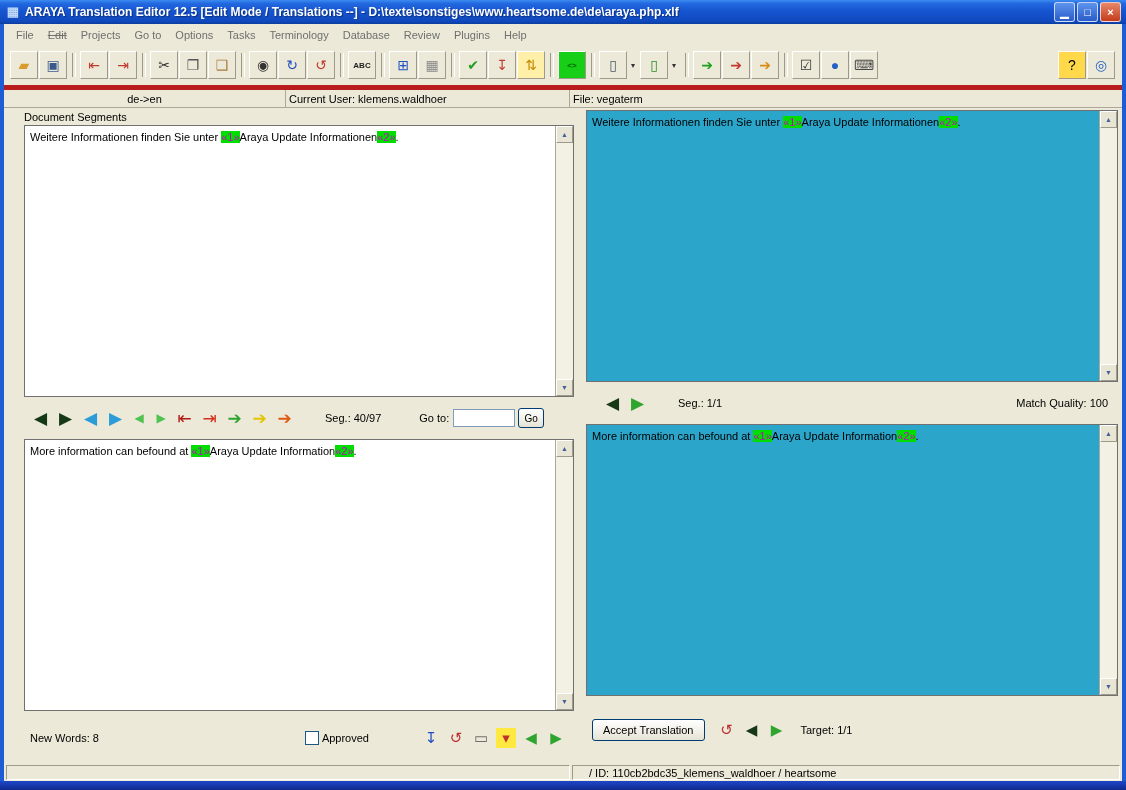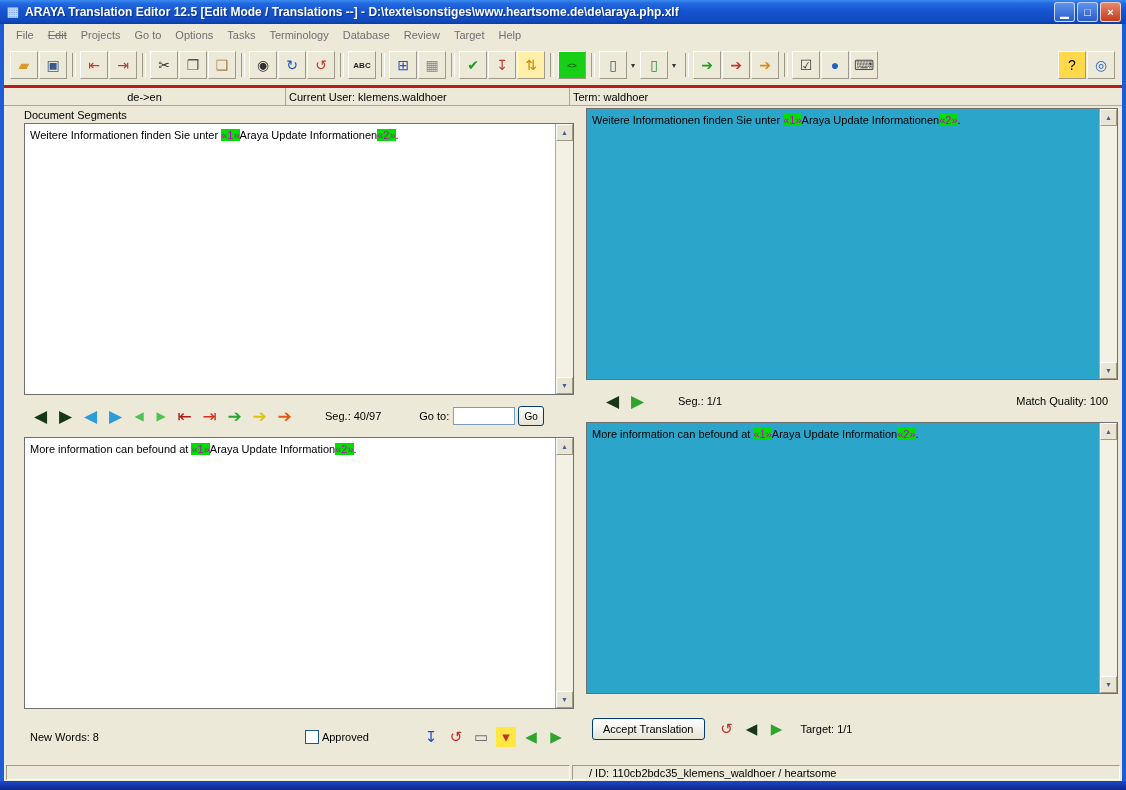--- a/index.html
+++ b/index.html
@@ -24,21 +24,21 @@
   
   .toolbar{height:36px;display:flex;align-items:center;padding:2px 6px;flex:0 0 auto;}
   .tb-btn{width:26px;height:26px;margin-right:1px;display:inline-flex;align-items:center;justify-content:center;
           font-size:14px;background:#ECE9D8;border:1px solid;border-color:#FFFFFF #9E9A8A #9E9A8A #FFFFFF;cursor:default;}
   .tb-btn.small{font-size:8px;font-weight:bold;}
   .tb-sep{width:2px;height:24px;margin:0 4px;border-left:1px solid #9E9A8A;border-right:1px solid #FFFFFF;}
   .tb-wrap{display:inline-flex;align-items:center;margin-right:2px;}
   .dd{width:10px;font-size:8px;color:#333;text-align:center;}
   #toolbar-right{margin-left:auto;display:flex;}
   
-  .infobar{height:17px;display:flex;align-items:center;border-top:3px solid #b91c1c;border-bottom:1px solid #ACA899;flex:0 0 auto;}
+  .infobar{height:17px;display:flex;align-items:center;border-top:5px solid #b91c1c;border-bottom:1px solid #ACA899;flex:0 0 auto;}
   .infobar .cell{height:100%;display:flex;align-items:center;padding:0 3px;border-left:1px solid #ACA899;box-sizing:border-box;}
   .infobar .c1{width:281px;justify-content:center;border-left:none;}
   .infobar .c2{width:284px;}
   .infobar .c3{width:273px;}
   .infobar .c4{flex:1;}
   
   .main{flex:1;display:flex;gap:12px;padding:2px 4px 0 4px;min-height:0;}
   .col{display:flex;flex-direction:column;min-width:0;}
   .col.left{width:550px;flex:0 0 auto;padding-left:16px;}
   .col.right{flex:1;}
@@ -98,21 +98,21 @@
   <div class="menubar" id="menubar">
       <span class="menu-item">File</span>
       <span class="menu-item struck">Edit</span>
       <span class="menu-item">Projects</span>
       <span class="menu-item">Go to</span>
       <span class="menu-item">Options</span>
       <span class="menu-item">Tasks</span>
       <span class="menu-item">Terminology</span>
       <span class="menu-item">Database</span>
       <span class="menu-item">Review</span>
-      <span class="menu-item">Target</span>
+      <span class="menu-item">Plugins</span>
       <span class="menu-item">Help</span>
     </div>
 
   <div class="toolbar">
     <span id="toolbar-groups" style="display:flex;align-items:center;">
         <span class="tb-btn" style="color: rgb(216, 155, 44);">▰</span>
         <span class="tb-btn" style="color: rgb(58, 90, 140);">▣</span>
         <span class="tb-sep"></span>
         <span class="tb-btn" style="color: rgb(194, 58, 46);">⇤</span>
         <span class="tb-btn" style="color: rgb(194, 58, 46);">⇥</span>
@@ -155,21 +155,21 @@
       </span>
     <span id="toolbar-right">
         <span class="tb-btn" style="color: rgb(0, 0, 0); background: rgb(255, 217, 74);">?</span>
         <span class="tb-btn" style="color: rgb(36, 97, 196);">◎</span>
       </span>
   </div>
 
   <div class="infobar">
     <div class="cell c1">de-&gt;en</div>
     <div class="cell c2">Current User: klemens.waldhoer</div>
-    <div class="cell c4">Term: waldhoer</div>
+    <div class="cell c4">File: vegaterm</div>
   </div>
 
   <div class="main">
 
     <div class="col left">
       <div class="panel-label">Document Segments</div>
 
       <div class="textarea">
         <div class="seg"><span>Weitere Informationen finden Sie unter </span><span class="tag" style="background: rgb(0, 222, 0); color: rgb(200, 0, 200);">«1»</span><span>Araya Update Informationen</span><span class="tag" style="background: rgb(0, 222, 0); color: rgb(200, 0, 200);">«2»</span><span>.</span></div>
         <div class="vscroll">

